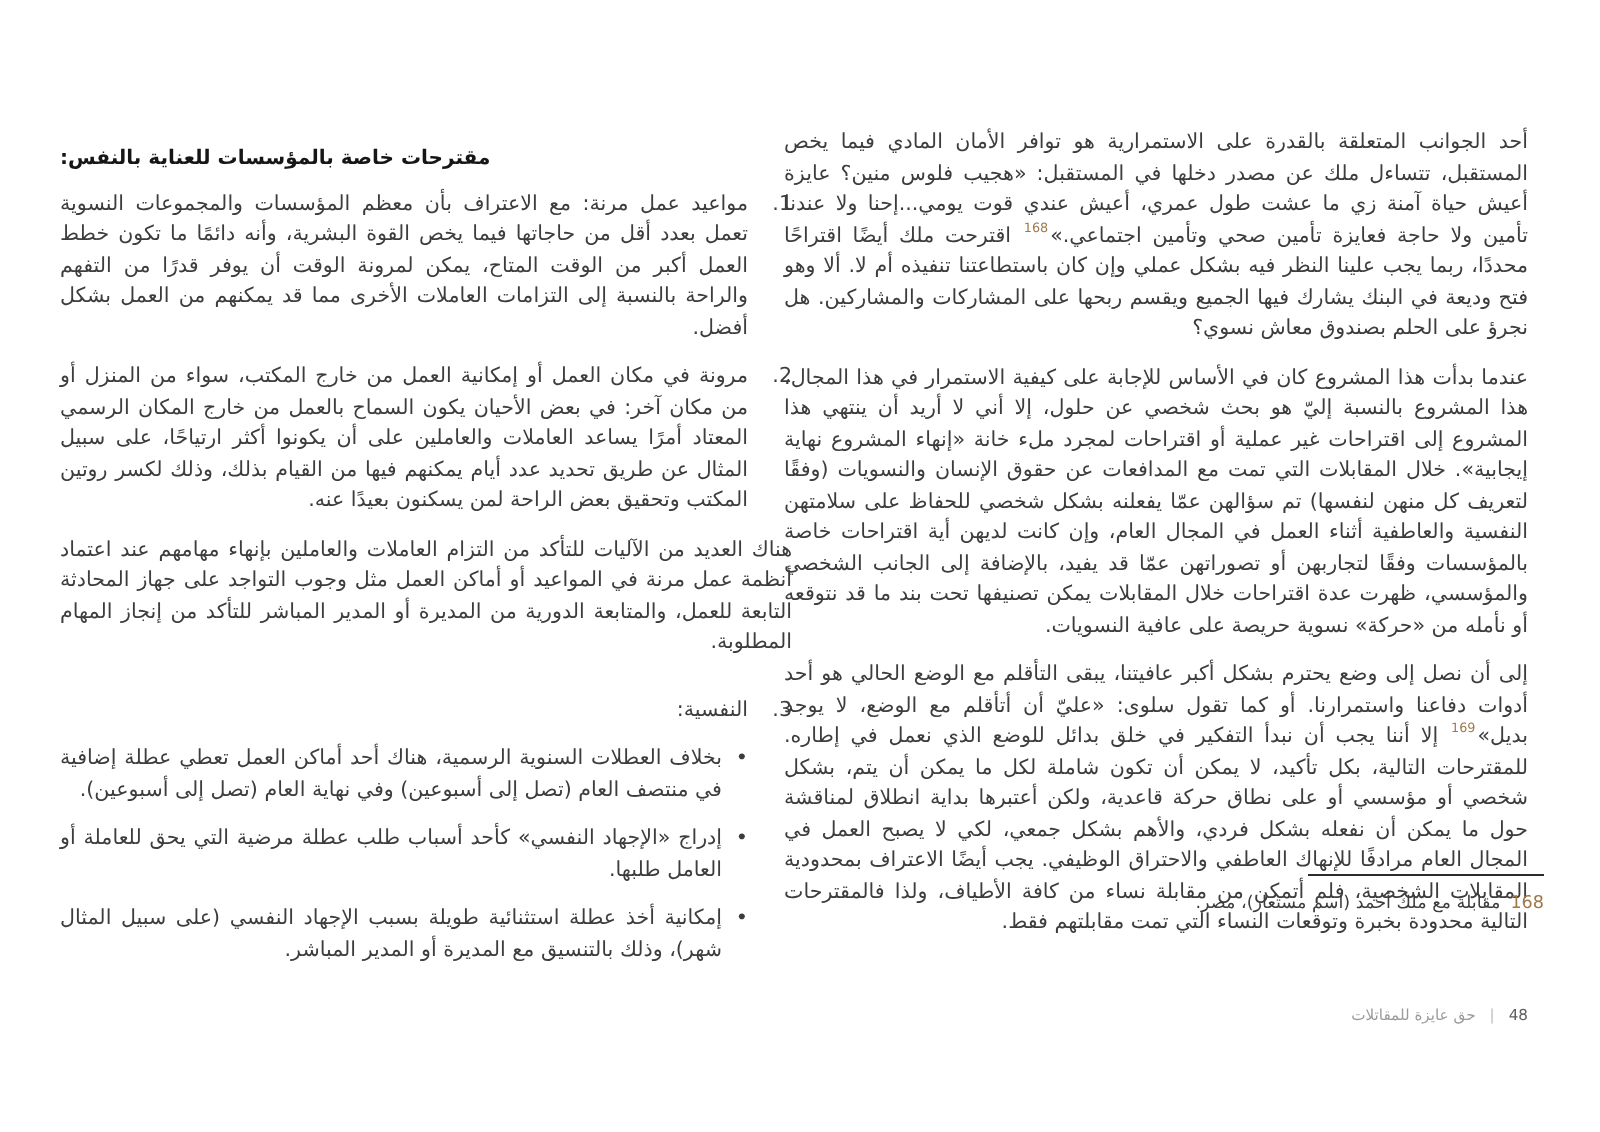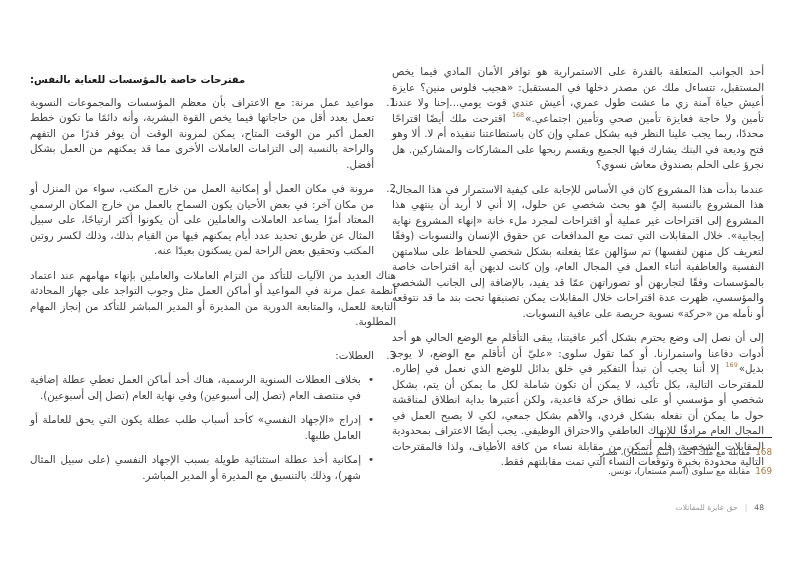--- a/index.html
+++ b/index.html
@@ -67,46 +67,43 @@
 
     <div class="num-item">
       <span class="num">2.</span>
       <div class="item-text">مرونة في مكان العمل أو إمكانية العمل من خارج المكتب، سواء من المنزل أو من مكان آخر: في بعض الأحيان يكون السماح بالعمل من خارج المكان الرسمي المعتاد أمرًا يساعد العاملات والعاملين على أن يكونوا أكثر ارتياحًا، على سبيل المثال عن طريق تحديد عدد أيام يمكنهم فيها من القيام بذلك، وذلك لكسر روتين المكتب وتحقيق بعض الراحة لمن يسكنون بعيدًا عنه.</div>
     </div>
 
     <p class="note-para">هناك العديد من الآليات للتأكد من التزام العاملات والعاملين بإنهاء مهامهم عند اعتماد أنظمة عمل مرنة في المواعيد أو أماكن العمل مثل وجوب التواجد على جهاز المحادثة التابعة للعمل، والمتابعة الدورية من المديرة أو المدير المباشر للتأكد من إنجاز المهام المطلوبة.</p>
 
     <div class="num-item">
       <span class="num">3.</span>
-      <div class="item-text">العطلات:</div>
+      <div class="item-text">النفسية:</div>
     </div>
 
     <div class="bullet-row">
       <span class="bullet-mark">•</span>
       <div class="bullet-text">بخلاف العطلات السنوية الرسمية، هناك أحد أماكن العمل تعطي عطلة إضافية في منتصف العام (تصل إلى أسبوعين) وفي نهاية العام (تصل إلى أسبوعين).</div>
     </div>
 
     <div class="bullet-row">
       <span class="bullet-mark">•</span>
-      <div class="bullet-text">إدراج «الإجهاد النفسي» كأحد أسباب طلب عطلة يكون التي يحق للعاملة أو العامل طلبها.</div>
+      <div class="bullet-text">إدراج «الإجهاد النفسي» كأحد أسباب طلب عطلة مرضية التي يحق للعاملة أو العامل طلبها.</div>
     </div>
 
     <div class="bullet-row">
       <span class="bullet-mark">•</span>
       <div class="bullet-text">إمكانية أخذ عطلة استثنائية طويلة بسبب الإجهاد النفسي (على سبيل المثال شهر)، وذلك بالتنسيق مع المديرة أو المدير المباشر.</div>
     </div>
   </div>
 
   <div class="footnotes">
     <div class="fn-rule"></div>
     <div class="fn-line">
       <span class="fn-num">168</span><span>مقابلة مع ملك أحمد (اسم مستعار)، مصر.</span>
     </div>
-    <div class="fn-line">
-      <span class="fn-num">169</span><span>مقابلة مع سلوى (اسم مستعار)، تونس.</span>
-    </div>
   </div>
 
   <div class="page-footer">
     <span class="pf-num">48</span><span class="pf-sep">|</span><span class="pf-title">حق عايزة للمقاتلات</span>
   </div>
 
 </div>
 
 </body></html>

